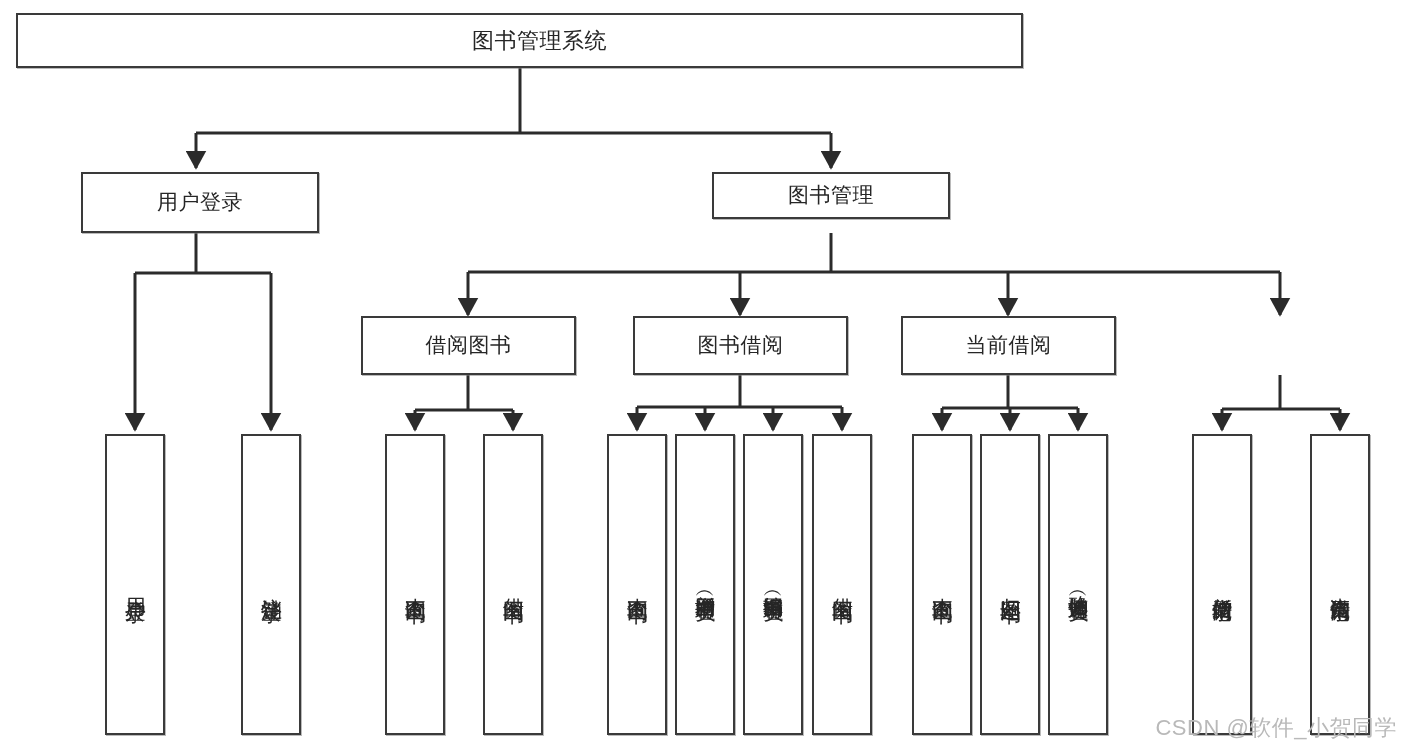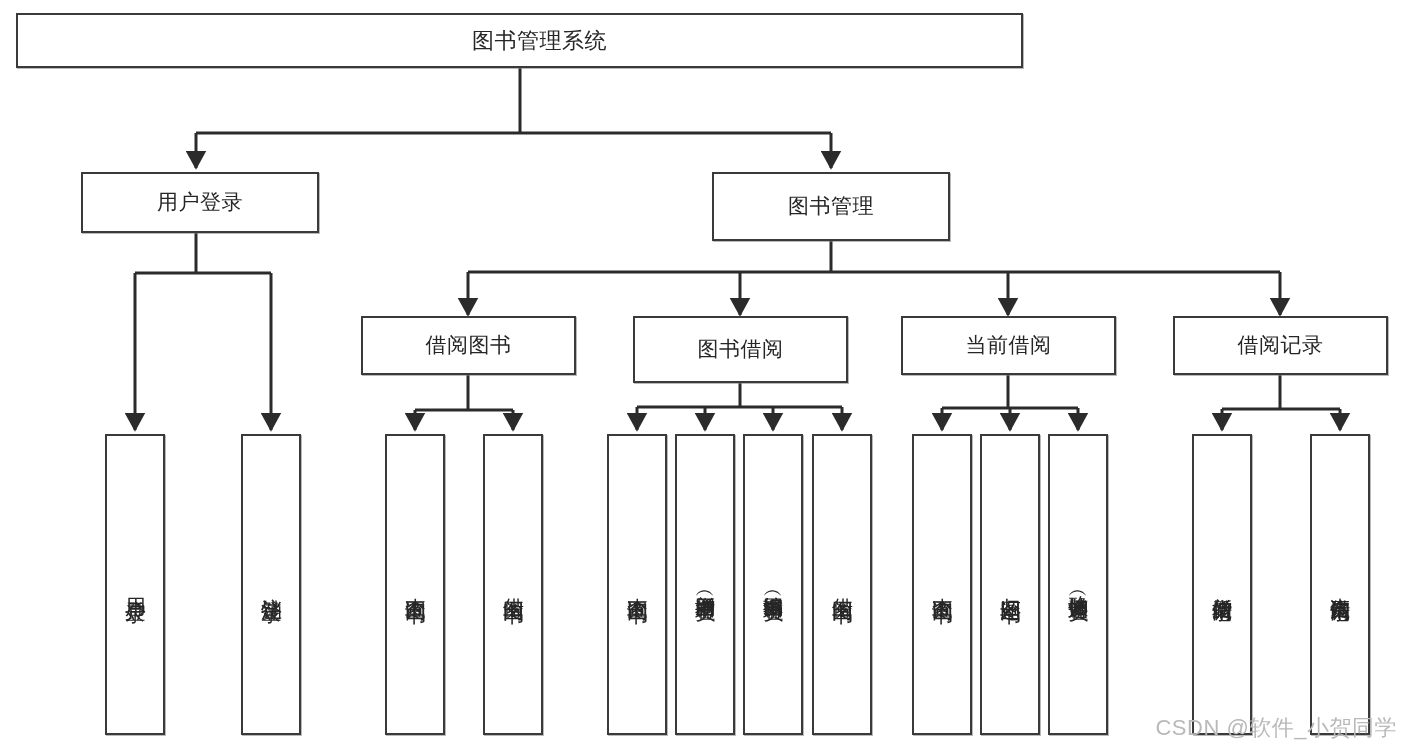--- a/index.html
+++ b/index.html
@@ -133,39 +133,36 @@
   </svg>
 
   <div class="node root horiz" style="left:16px; top:13px; width:1007px; height:55px;padding-left:40px;">
     <span class="lbl">图书管理系统</span>
   </div>
 
   <div class="node horiz" style="left:81px; top:172px; width:238px; height:61px;">
     <span class="lbl">用户登录</span>
   </div>
 
-  <div class="node horiz" style="left:712px; top:172px; width:238px; height:69px;">
+  <div class="node horiz" style="left:712px; top:172px; width:238px; height:47px;">
     <span class="lbl">图书管理</span>
   </div>
 
   <div class="node horiz" style="left:361px; top:316px; width:215px; height:59px;">
     <span class="lbl">借阅图书</span>
   </div>
 
-  <div class="node horiz" style="left:633px; top:316px; width:215px; height:67px;">
+  <div class="node horiz" style="left:633px; top:316px; width:215px; height:59px;">
     <span class="lbl">图书借阅</span>
   </div>
 
   <div class="node horiz" style="left:901px; top:316px; width:215px; height:59px;">
     <span class="lbl">当前借阅</span>
   </div>
 
-  <div class="node horiz" style="left:1173px; top:316px; width:215px; height:59px;">
-    <span class="lbl">借阅记录</span>
-  </div>
 
   <div class="node vert" style="left:105px; top:434px; width:60px; height:301px;">
     <span class="lbl">用户登录</span>
   </div>
 
   <div class="node vert" style="left:241px; top:434px; width:60px; height:301px;">
     <span class="lbl">注销登录</span>
   </div>
 
   <div class="node vert" style="left:385px; top:434px; width:60px; height:301px;">

